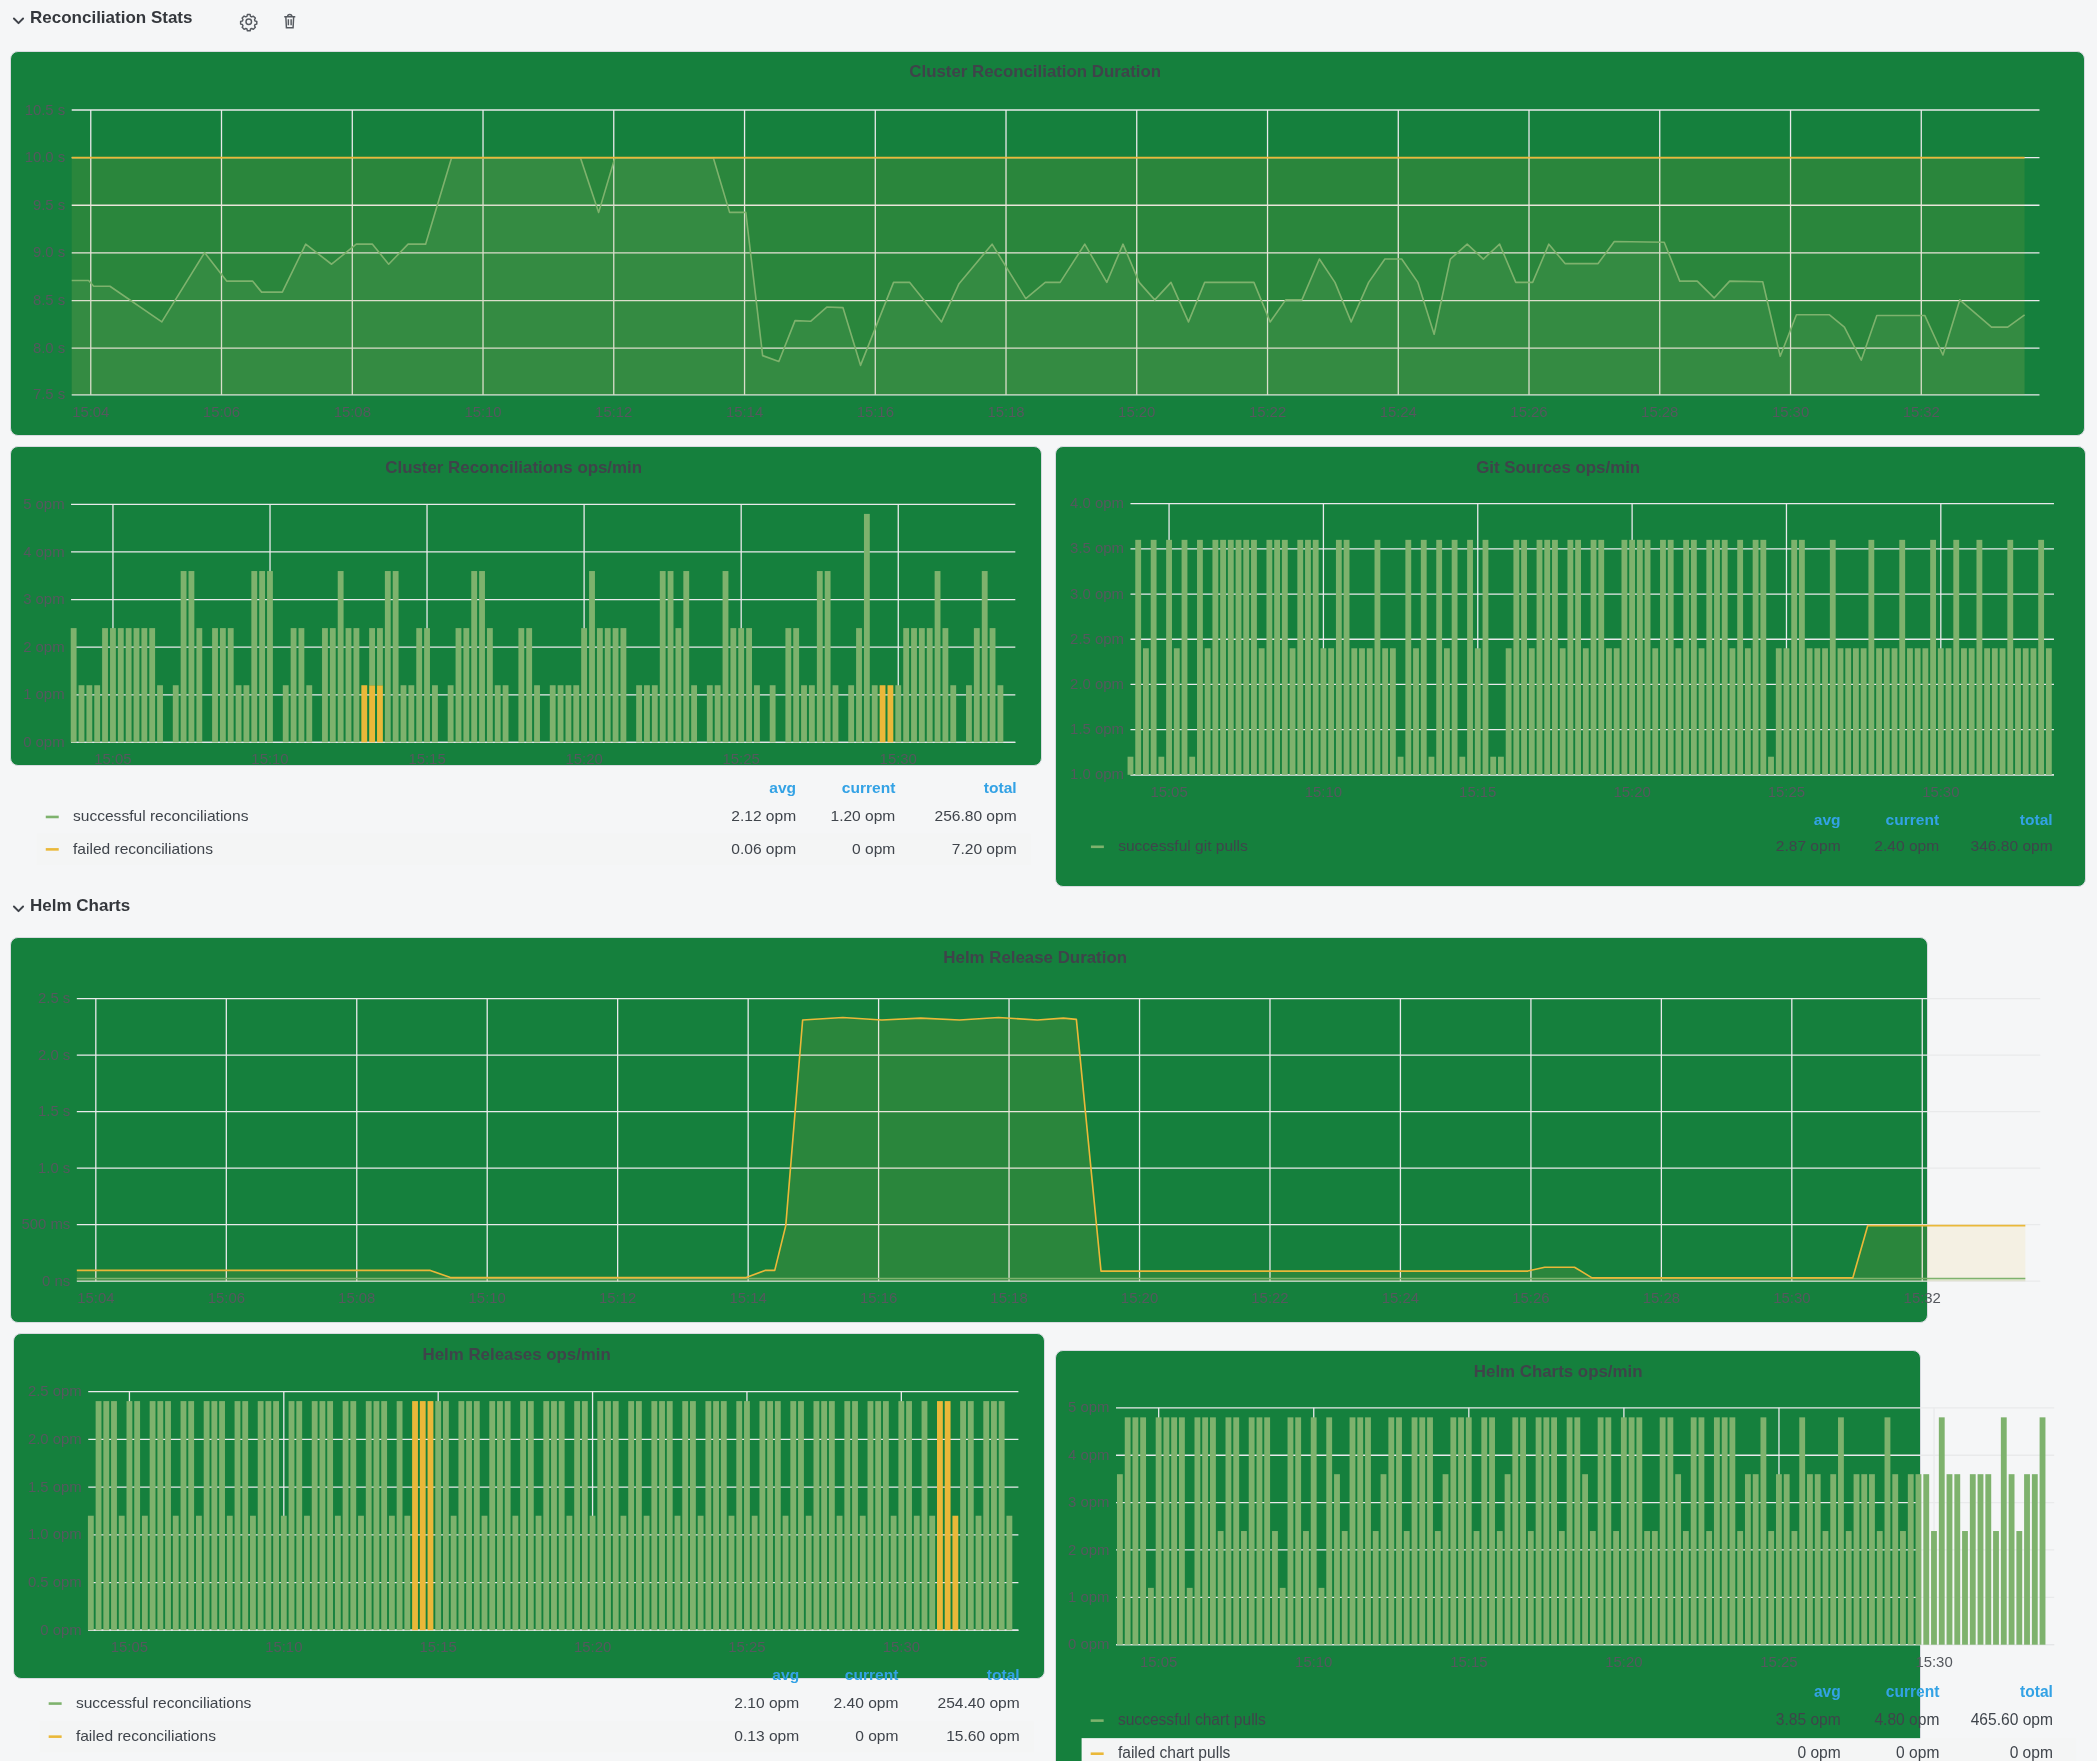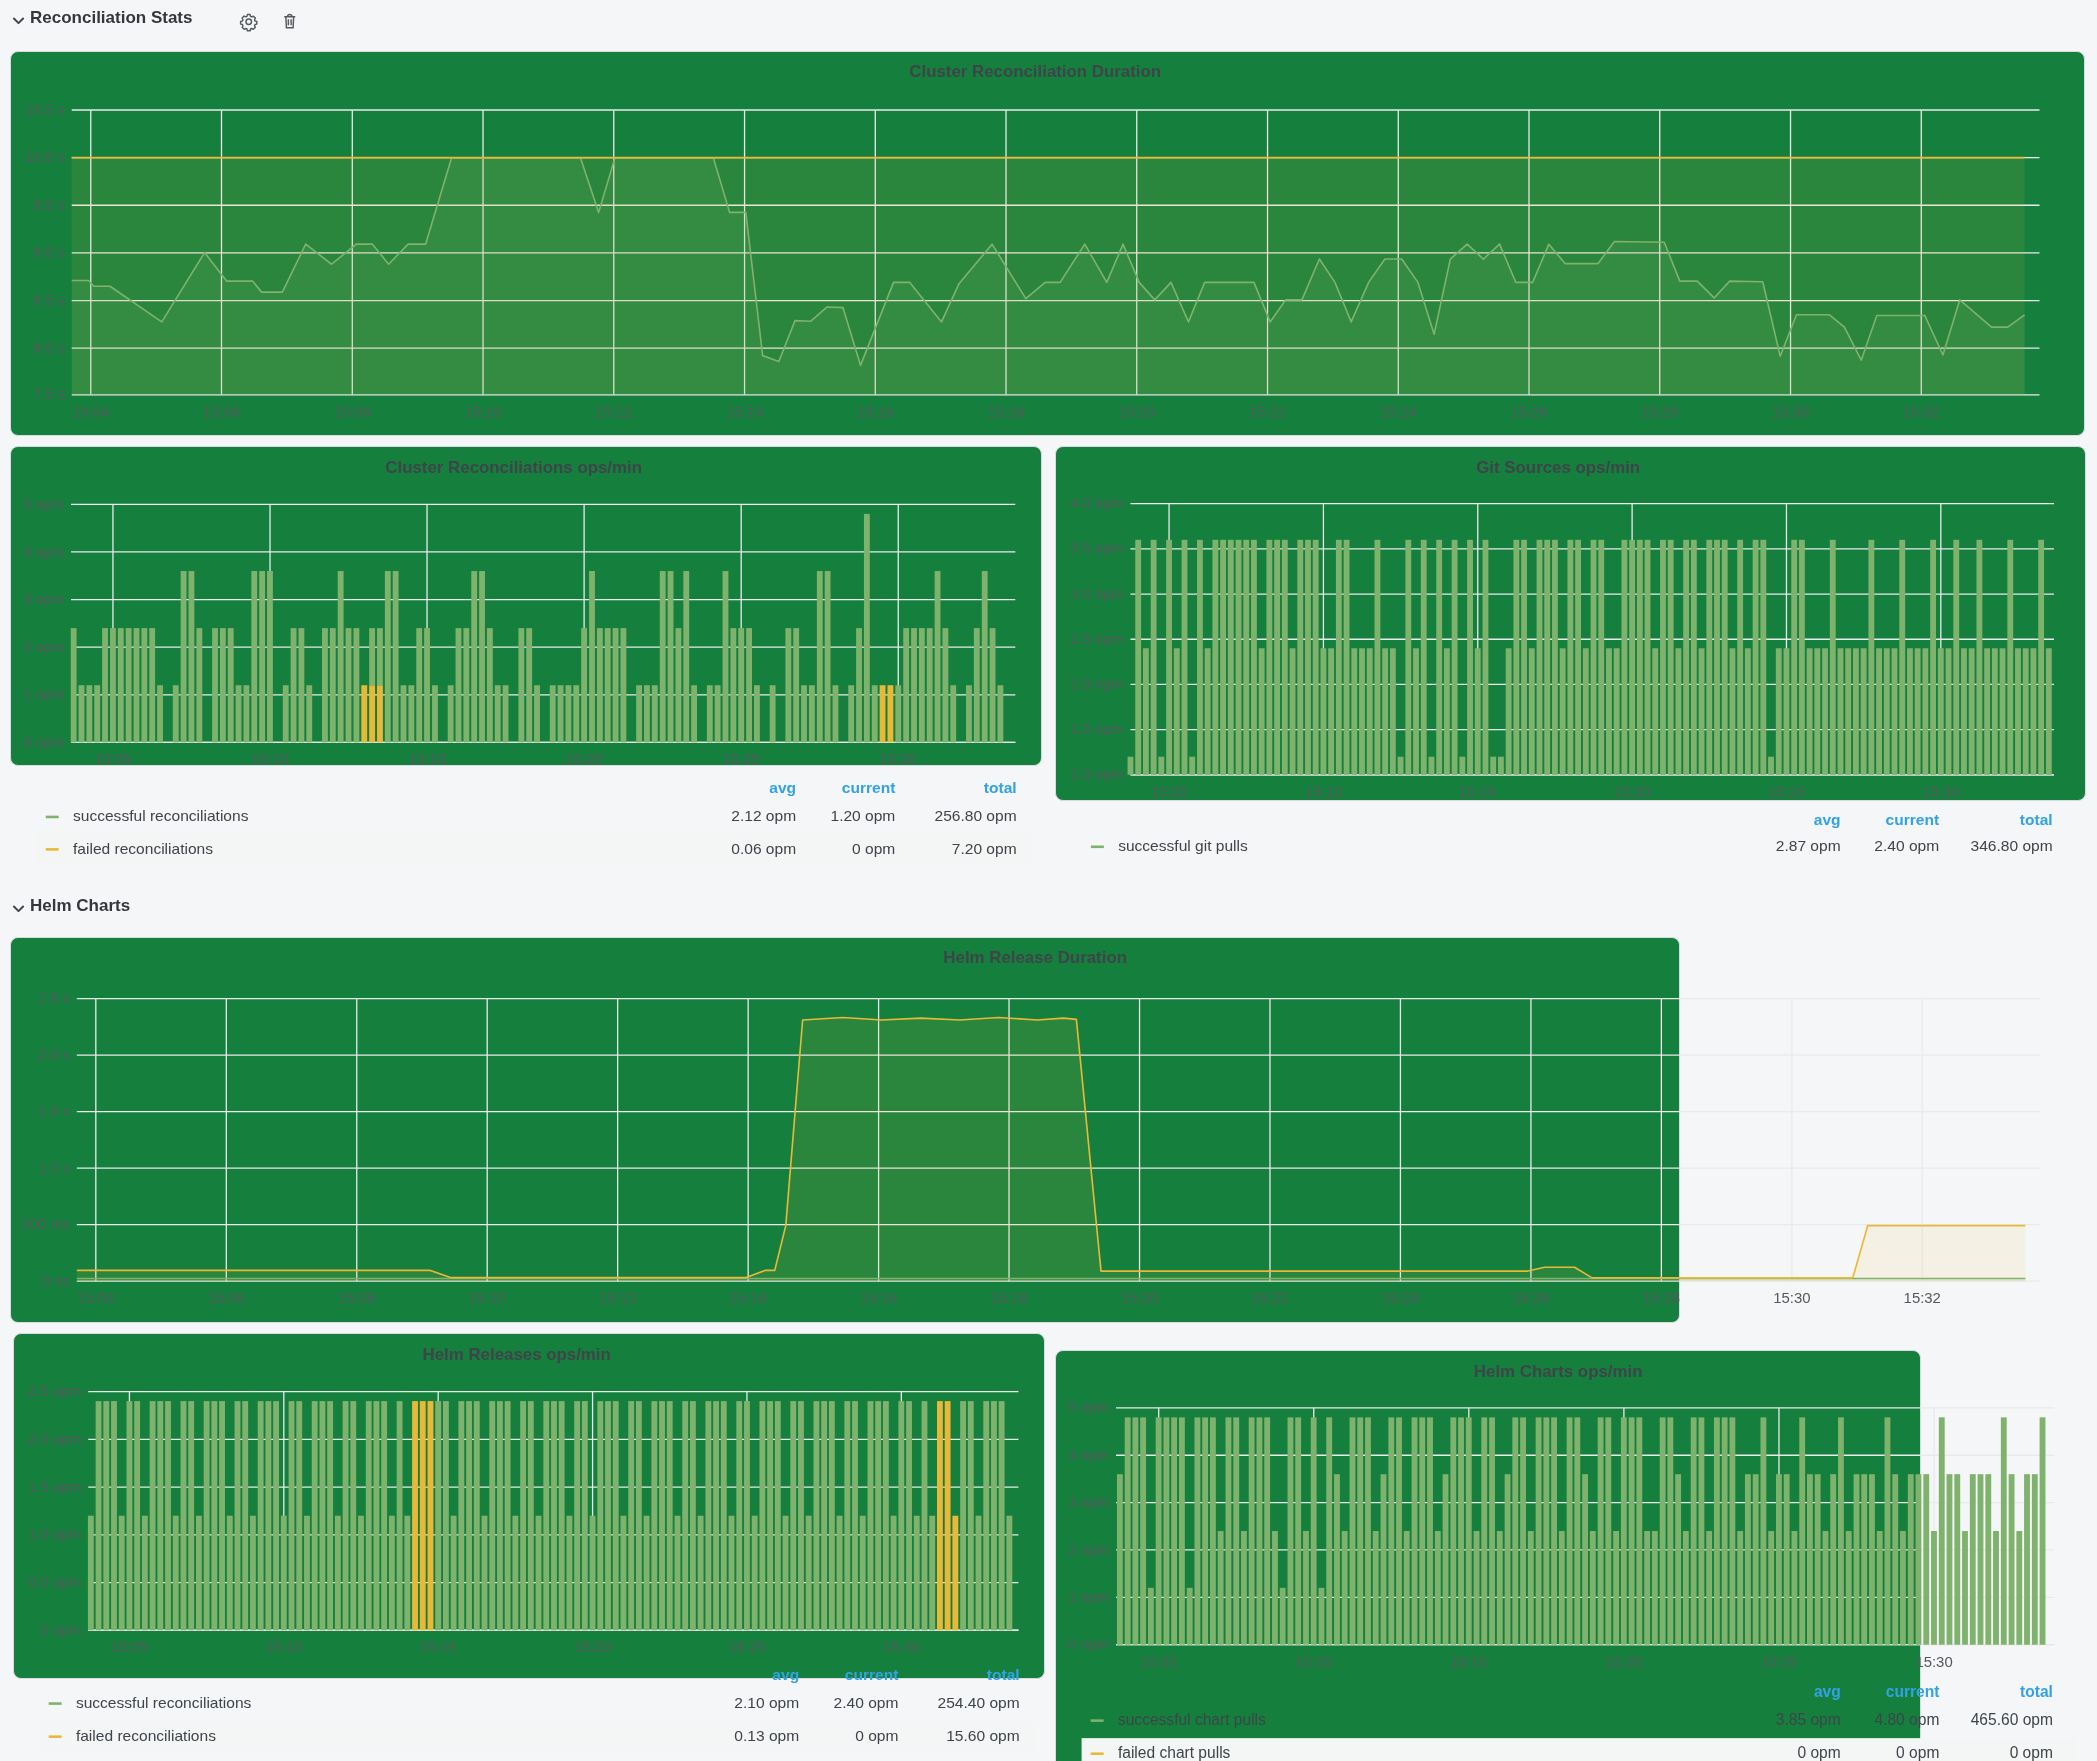--- a/index.html
+++ b/index.html
@@ -219,21 +219,21 @@
       <text x="1212.0" y="579.0" font-size="24" fill="#3f444b" text-anchor="end" font-weight="normal" font-family="&quot;Liberation Sans&quot;, sans-serif">2.12 opm</text>
       <text x="1365.0" y="579.0" font-size="24" fill="#3f444b" text-anchor="end" font-weight="normal" font-family="&quot;Liberation Sans&quot;, sans-serif">1.20 opm</text>
       <text x="1552.0" y="579.0" font-size="24" fill="#3f444b" text-anchor="end" font-weight="normal" font-family="&quot;Liberation Sans&quot;, sans-serif">256.80 opm</text>
       <line x1="55" x2="75" y1="622" y2="622" stroke="#EAB839" stroke-width="4"></line>
       <text x="97.0" y="629.0" font-size="24" fill="#3f444b" text-anchor="start" font-weight="normal" font-family="&quot;Liberation Sans&quot;, sans-serif">failed reconciliations</text>
       <text x="1212.0" y="629.0" font-size="24" fill="#3f444b" text-anchor="end" font-weight="normal" font-family="&quot;Liberation Sans&quot;, sans-serif">0.06 opm</text>
       <text x="1365.0" y="629.0" font-size="24" fill="#3f444b" text-anchor="end" font-weight="normal" font-family="&quot;Liberation Sans&quot;, sans-serif">0 opm</text>
       <text x="1552.0" y="629.0" font-size="24" fill="#3f444b" text-anchor="end" font-weight="normal" font-family="&quot;Liberation Sans&quot;, sans-serif">7.20 opm</text>
     </svg>
   </div>
-<div class="panel" style="left:1055px;top:446px;width:1031px;height:355px">
+<div class="panel" style="left:1055px;top:446px;width:1031px;height:441px">
     <svg width="1031" height="441" viewBox="0 0 1589 680">
       <text x="775.5" y="42.0" font-size="26" fill="#3f434a" text-anchor="middle" font-weight="bold" font-family="&quot;Liberation Sans&quot;, sans-serif">Git Sources ops/min</text>
       <line x1="116.0" x2="1540.0" y1="89.0" y2="89.0" stroke="#e9eaeb" stroke-width="2"></line>
       <text x="106.0" y="96.0" font-size="23" fill="#55585e" text-anchor="end" font-weight="normal" font-family="&quot;Liberation Sans&quot;, sans-serif">4.0 opm</text>
       <line x1="116.0" x2="1540.0" y1="158.7" y2="158.7" stroke="#e9eaeb" stroke-width="2"></line>
       <text x="106.0" y="165.7" font-size="23" fill="#55585e" text-anchor="end" font-weight="normal" font-family="&quot;Liberation Sans&quot;, sans-serif">3.5 opm</text>
       <line x1="116.0" x2="1540.0" y1="228.3" y2="228.3" stroke="#e9eaeb" stroke-width="2"></line>
       <text x="106.0" y="235.3" font-size="23" fill="#55585e" text-anchor="end" font-weight="normal" font-family="&quot;Liberation Sans&quot;, sans-serif">3.0 opm</text>
       <line x1="116.0" x2="1540.0" y1="298.0" y2="298.0" stroke="#e9eaeb" stroke-width="2"></line>
       <text x="106.0" y="305.0" font-size="23" fill="#55585e" text-anchor="end" font-weight="normal" font-family="&quot;Liberation Sans&quot;, sans-serif">2.5 opm</text>
@@ -379,21 +379,21 @@
       <text x="1211.0" y="584.0" font-size="24" fill="#33a2e5" text-anchor="end" font-weight="bold" font-family="&quot;Liberation Sans&quot;, sans-serif">avg</text>
       <text x="1363.0" y="584.0" font-size="24" fill="#33a2e5" text-anchor="end" font-weight="bold" font-family="&quot;Liberation Sans&quot;, sans-serif">current</text>
       <text x="1538.0" y="584.0" font-size="24" fill="#33a2e5" text-anchor="end" font-weight="bold" font-family="&quot;Liberation Sans&quot;, sans-serif">total</text>
       <line x1="55" x2="75" y1="618" y2="618" stroke="#7EB26D" stroke-width="4"></line>
       <text x="97.0" y="625.0" font-size="24" fill="#3f444b" text-anchor="start" font-weight="normal" font-family="&quot;Liberation Sans&quot;, sans-serif">successful git pulls</text>
       <text x="1211.0" y="625.0" font-size="24" fill="#3f444b" text-anchor="end" font-weight="normal" font-family="&quot;Liberation Sans&quot;, sans-serif">2.87 opm</text>
       <text x="1363.0" y="625.0" font-size="24" fill="#3f444b" text-anchor="end" font-weight="normal" font-family="&quot;Liberation Sans&quot;, sans-serif">2.40 opm</text>
       <text x="1538.0" y="625.0" font-size="24" fill="#3f444b" text-anchor="end" font-weight="normal" font-family="&quot;Liberation Sans&quot;, sans-serif">346.80 opm</text>
     </svg>
   </div>
-<div class="panel" style="left:10.4px;top:937px;width:1670px;height:386px">
+<div class="panel" style="left:10.4px;top:937px;width:1918px;height:386px">
     <svg width="2075" height="386" viewBox="0 0 3199 595">
       <text x="1580.5" y="40.0" font-size="26" fill="#3f434a" text-anchor="middle" font-weight="bold" font-family="&quot;Liberation Sans&quot;, sans-serif">Helm Release Duration</text>
       <line x1="103.0" x2="3130.0" y1="95.0" y2="95.0" stroke="#e9eaeb" stroke-width="2"></line>
       <text x="93.0" y="102.0" font-size="23" fill="#55585e" text-anchor="end" font-weight="normal" font-family="&quot;Liberation Sans&quot;, sans-serif">2.5 s</text>
       <line x1="103.0" x2="3130.0" y1="182.1" y2="182.1" stroke="#e9eaeb" stroke-width="2"></line>
       <text x="93.0" y="189.1" font-size="23" fill="#55585e" text-anchor="end" font-weight="normal" font-family="&quot;Liberation Sans&quot;, sans-serif">2.0 s</text>
       <line x1="103.0" x2="3130.0" y1="269.2" y2="269.2" stroke="#e9eaeb" stroke-width="2"></line>
       <text x="93.0" y="276.2" font-size="23" fill="#55585e" text-anchor="end" font-weight="normal" font-family="&quot;Liberation Sans&quot;, sans-serif">1.5 s</text>
       <line x1="103.0" x2="3130.0" y1="356.3" y2="356.3" stroke="#e9eaeb" stroke-width="2"></line>
       <text x="93.0" y="363.3" font-size="23" fill="#55585e" text-anchor="end" font-weight="normal" font-family="&quot;Liberation Sans&quot;, sans-serif">1.0 s</text>

